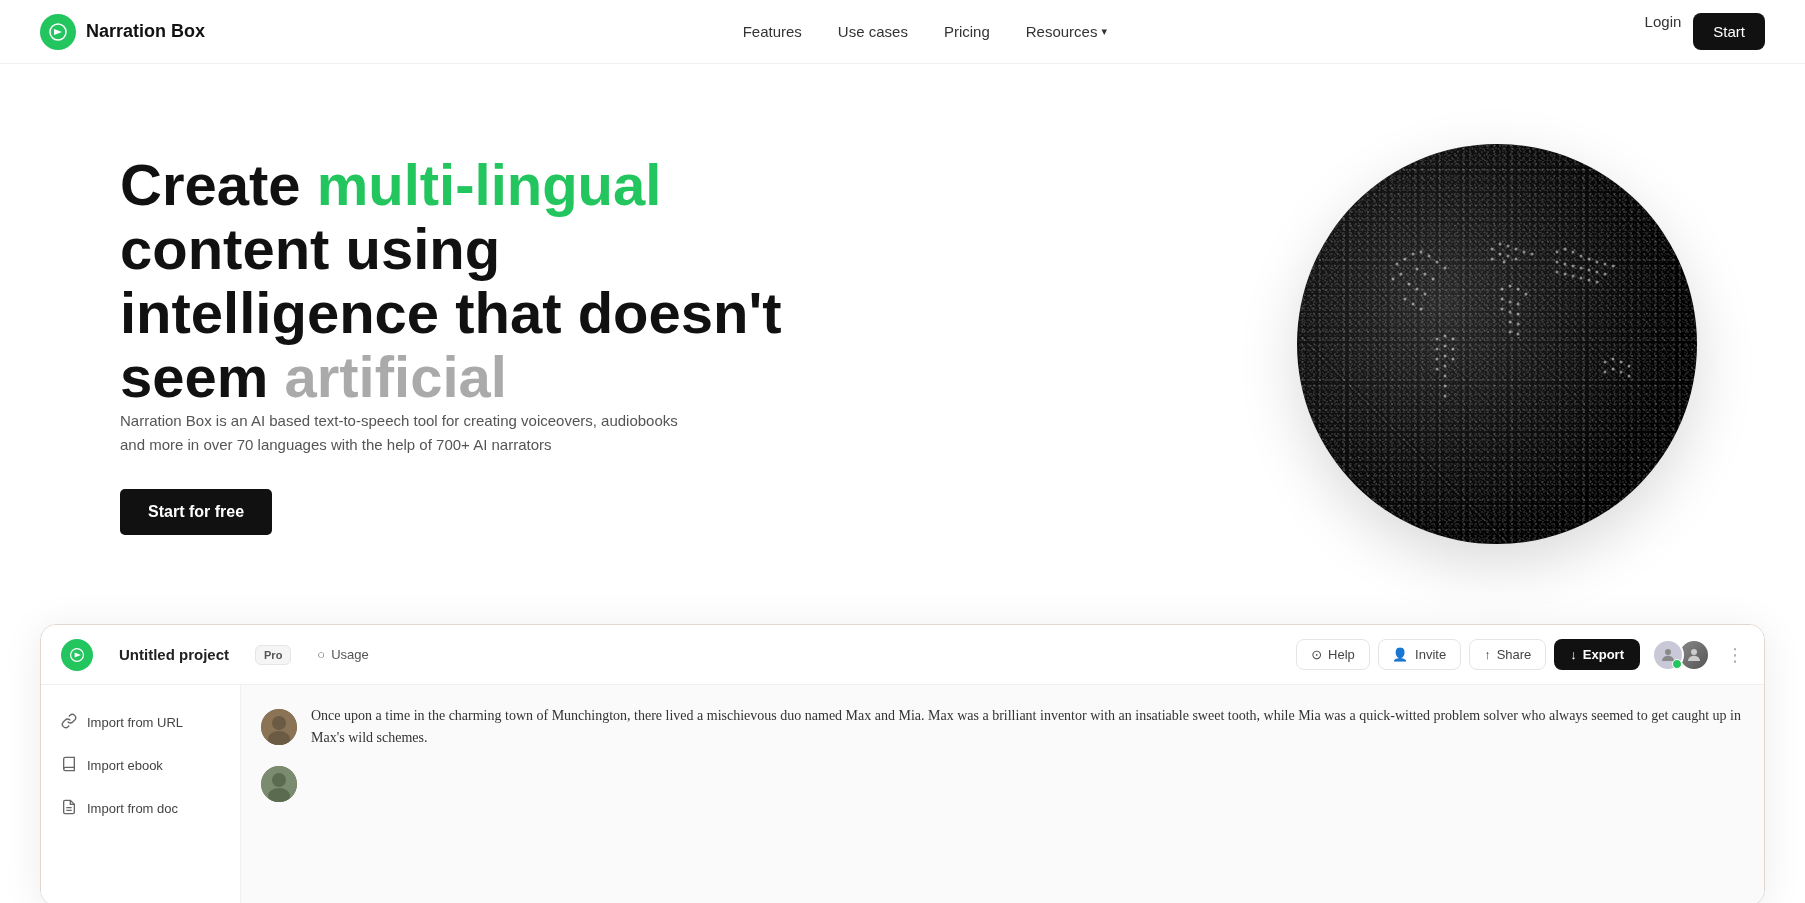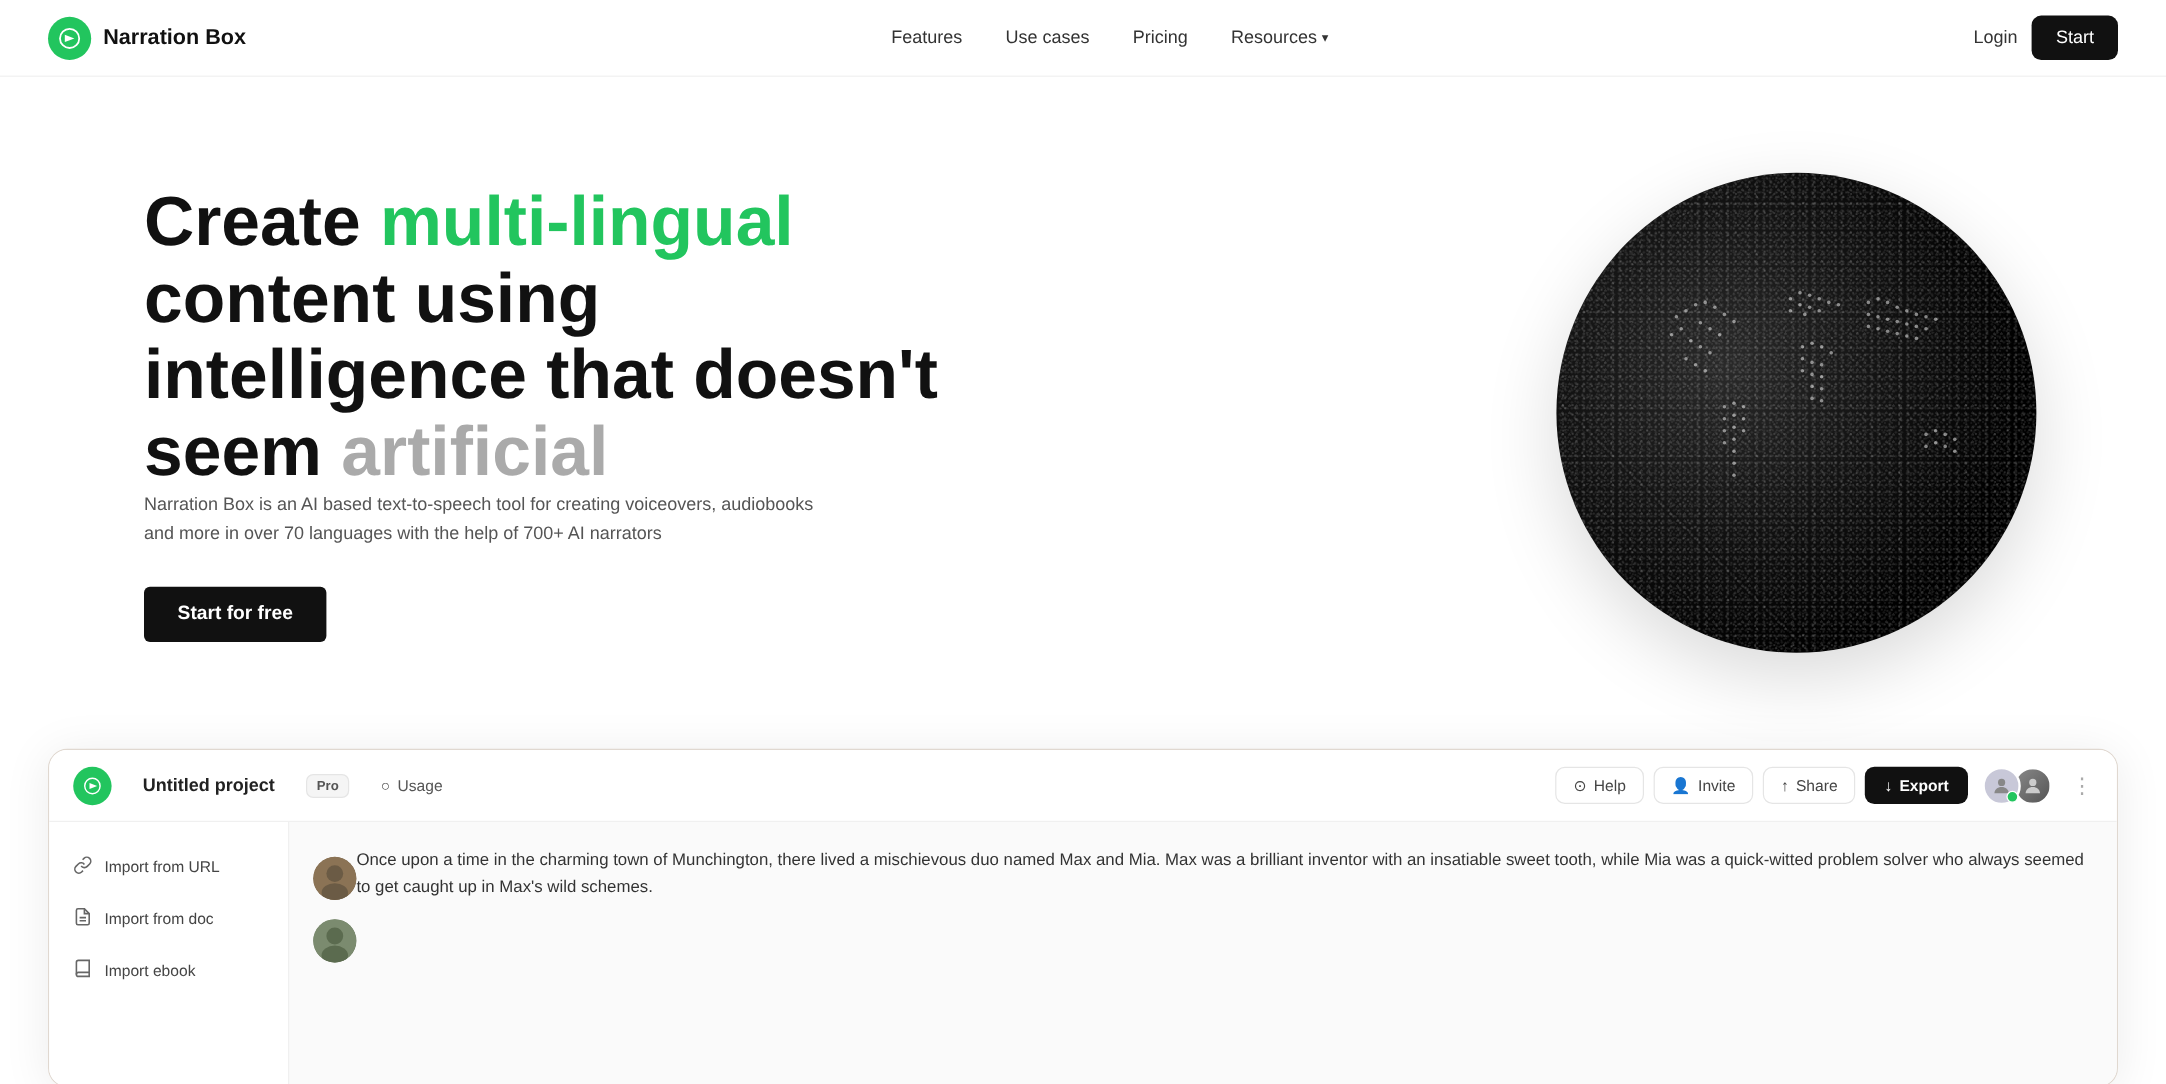--- a/index.html
+++ b/index.html
@@ -13,21 +13,21 @@
     }
     .nav-logo { display: flex; align-items: center; gap: 10px; font-weight: 700; font-size: 18px; color: #111; text-decoration: none; }
     .logo-icon {
       width: 36px; height: 36px; background: #22c55e; border-radius: 50%;
       display: flex; align-items: center; justify-content: center;
       font-size: 16px; color: #fff; font-weight: 800; flex-shrink: 0;
     }
     .nav-links { display: flex; align-items: center; gap: 36px; }
     .nav-links a { text-decoration: none; color: #333; font-size: 15px; font-weight: 400; }
     .resources-link { display: flex; align-items: center; gap: 4px; }
-    .nav-actions { display: flex; align-items: center; gap: 12px; }
+    .nav-actions { display: flex; align-items: flex-start; gap: 12px; }
     .nav-actions .login-btn { background: none; border: none; font-size: 15px; color: #333; cursor: pointer; }
     .nav-actions .start-btn {
       background: #111; color: #fff; border: none; border-radius: 8px;
       padding: 10px 20px; font-size: 15px; cursor: pointer; font-weight: 500;
     }
 
     
     .hero {
       display: flex; align-items: center; justify-content: space-between;
       padding: 60px 88px 60px 120px; min-height: 480px; background: #fff;
@@ -137,21 +137,21 @@
       border-right: 1px solid #f0f0f0; background: #fff;
     }
     .sidebar-item {
       display: flex; align-items: center; gap: 10px;
       padding: 12px 20px; font-size: 13px; color: #444; cursor: pointer;
     }
 
     
     .app-content { flex: 1; padding: 20px; }
     .content-row {
-      display: flex; align-items: flex-end; margin-bottom: 16px;
+      display: flex; gap: 14px; align-items: center; margin-bottom: 16px; font-family: Liberation Serif, serif;
     }
     .narrator-img {
       width: 36px; height: 36px; border-radius: 50%;
       background: linear-gradient(135deg, #8B7355 0%, #6B5B45 100%);
       display: flex; align-items: center; justify-content: center;
       font-size: 15px;
     }
     .content-text { font-size: 14px; color: #333; line-height: 1.6; flex: 1; }
   </style>
 </head>
@@ -371,36 +371,36 @@
             <svg width="16" height="16" viewBox="0 0 24 24" fill="none" stroke="#666" stroke-width="2">
                 <path d="M10 13a5 5 0 0 0 7.54.54l3-3a5 5 0 0 0-7.07-7.07l-1.72 1.71"></path>
                 <path d="M14 11a5 5 0 0 0-7.54-.54l-3 3a5 5 0 0 0 7.07 7.07l1.71-1.71"></path>
               </svg>
           </span>
           <span>Import from URL</span>
         </div>
         <div class="sidebar-item">
           <span>
             <svg width="16" height="16" viewBox="0 0 24 24" fill="none" stroke="#666" stroke-width="2">
+                <path d="M4 19.5A2.5 2.5 0 0 1 6.5 17H20"></path>
+                <path d="M6.5 2H20v20H6.5A2.5 2.5 0 0 1 4 19.5v-15A2.5 2.5 0 0 1 6.5 2z"></path>
+              </svg>
+          </span>
+          <span>Import ebook</span>
+        </div>
+        <div class="sidebar-item">
+          <span>
+            <svg width="16" height="16" viewBox="0 0 24 24" fill="none" stroke="#666" stroke-width="2">
                 <path d="M14 2H6a2 2 0 0 0-2 2v16a2 2 0 0 0 2 2h12a2 2 0 0 0 2-2V8z"></path>
                 <polyline points="14 2 14 8 20 8"></polyline>
                 <line x1="16" y1="13" x2="8" y2="13"></line>
                 <line x1="16" y1="17" x2="8" y2="17"></line>
               </svg>
           </span>
           <span>Import from doc</span>
-        </div>
-        <div class="sidebar-item">
-          <span>
-            <svg width="16" height="16" viewBox="0 0 24 24" fill="none" stroke="#666" stroke-width="2">
-                <path d="M4 19.5A2.5 2.5 0 0 1 6.5 17H20"></path>
-                <path d="M6.5 2H20v20H6.5A2.5 2.5 0 0 1 4 19.5v-15A2.5 2.5 0 0 1 6.5 2z"></path>
-              </svg>
-          </span>
-          <span>Import ebook</span>
         </div>
       </div>
 
       <div class="app-content">
         <div class="content-row">
           <div class="narrator-img">
             <svg width="36" height="36" viewBox="0 0 36 36" style="border-radius:50%;">
               <circle cx="18" cy="18" r="18" fill="#8B7355"></circle>
               <circle cx="18" cy="14" r="7" fill="#6B5B45"></circle>
               <ellipse cx="18" cy="30" rx="11" ry="8" fill="#6B5B45"></ellipse>

